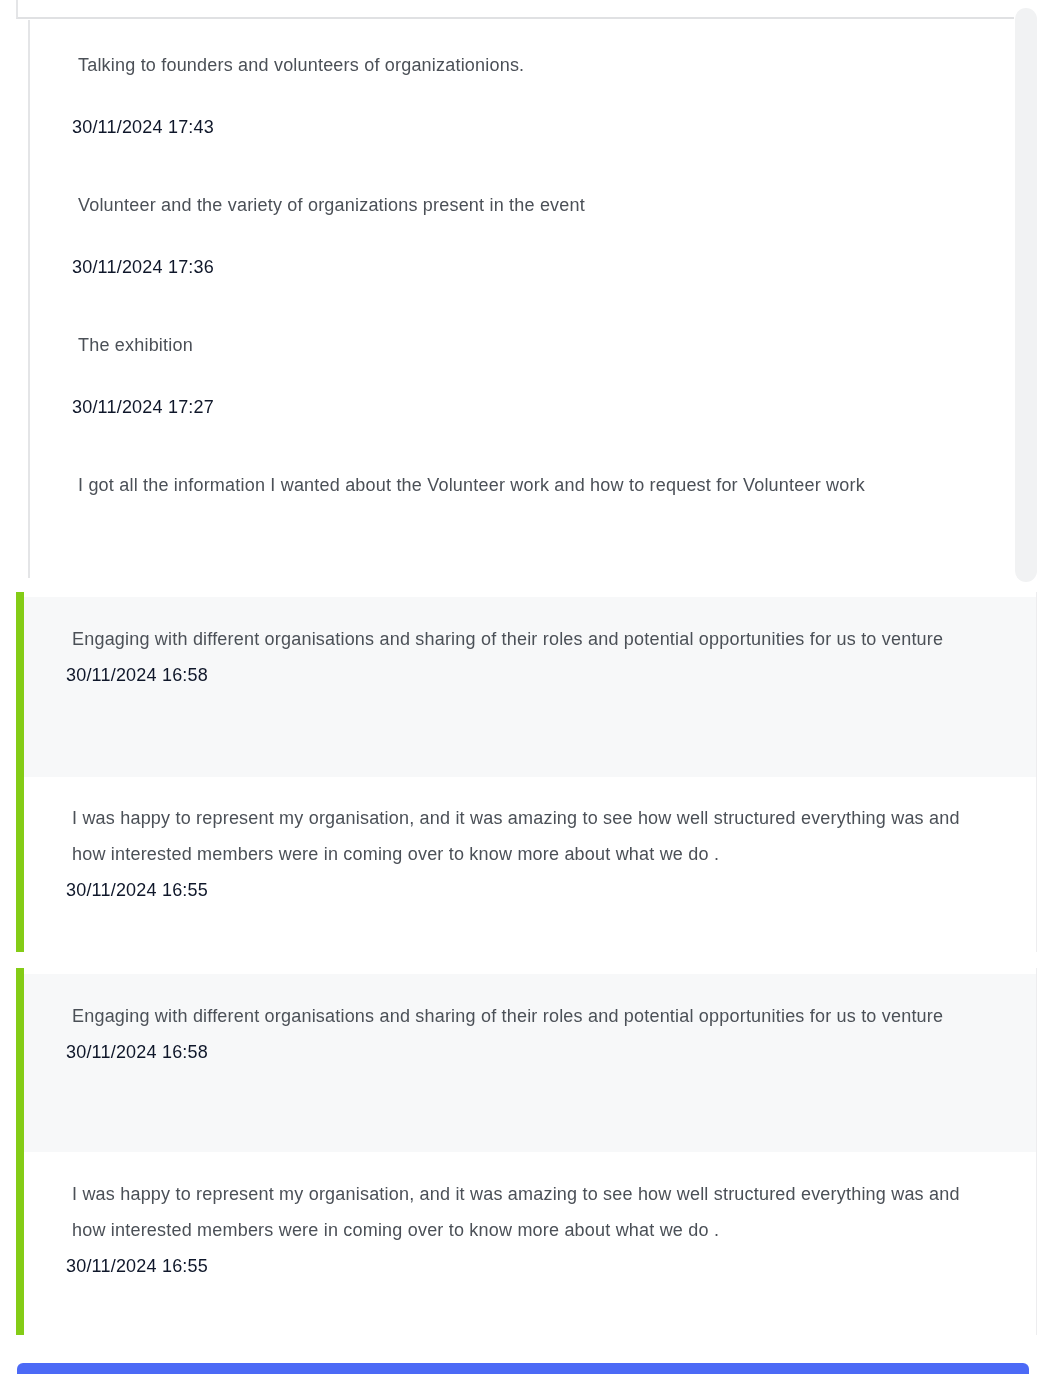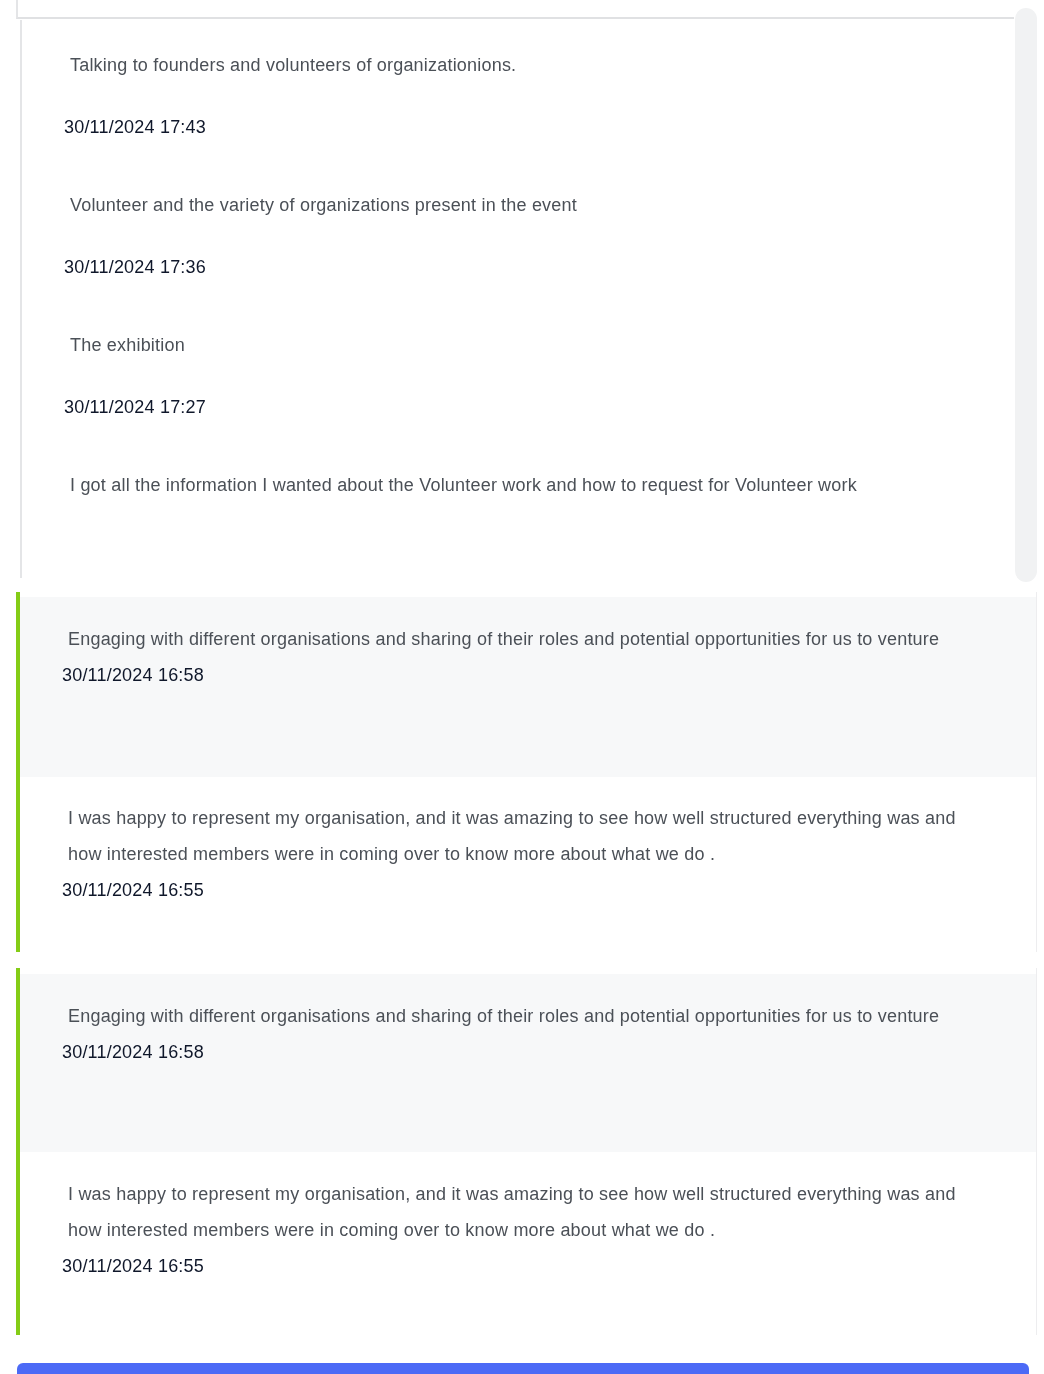--- a/index.html
+++ b/index.html
@@ -35,21 +35,21 @@
     width: 998px;
     height: 19px;
     background: #ffffff;
     border-left: 2px solid #e4e5e7;
     border-bottom: 2px solid #e0e1e3;
     box-sizing: border-box;
   }
   
   .card-scroll {
     position: absolute;
-    left: 20px;
+    left: 28px;
     top: 20px;
     width: 1016px;
     height: 558px;
     background: #ffffff;
     border-left: 2px solid #e4e5e7;
     box-sizing: border-box;
     padding-top: 27px;
     overflow: hidden;
   }
   .entry .comment { margin: 0 70px 0 48px; }
@@ -62,21 +62,21 @@
     height: 574px;
     background: #f1f2f3;
     border-radius: 11px;
   }
   
   .card-pair {
     position: absolute;
     left: 16px;
     width: 1021px;
     background: #ffffff;
-    border-left: 4px solid #84cc16;
+    border-left: 8px solid #84cc16;
     border-right: 1px solid #ededef;
     box-sizing: border-box;
   }
   .card-2 { top: 592px; height: 360px; padding-top: 5px; }
   .card-3 { top: 968px; height: 367px; padding-top: 6px; }
   .row {
     box-sizing: border-box;
     padding: 24px 47px 0 48px;
   }
   .row.highlight { background: #f7f8f9; }

